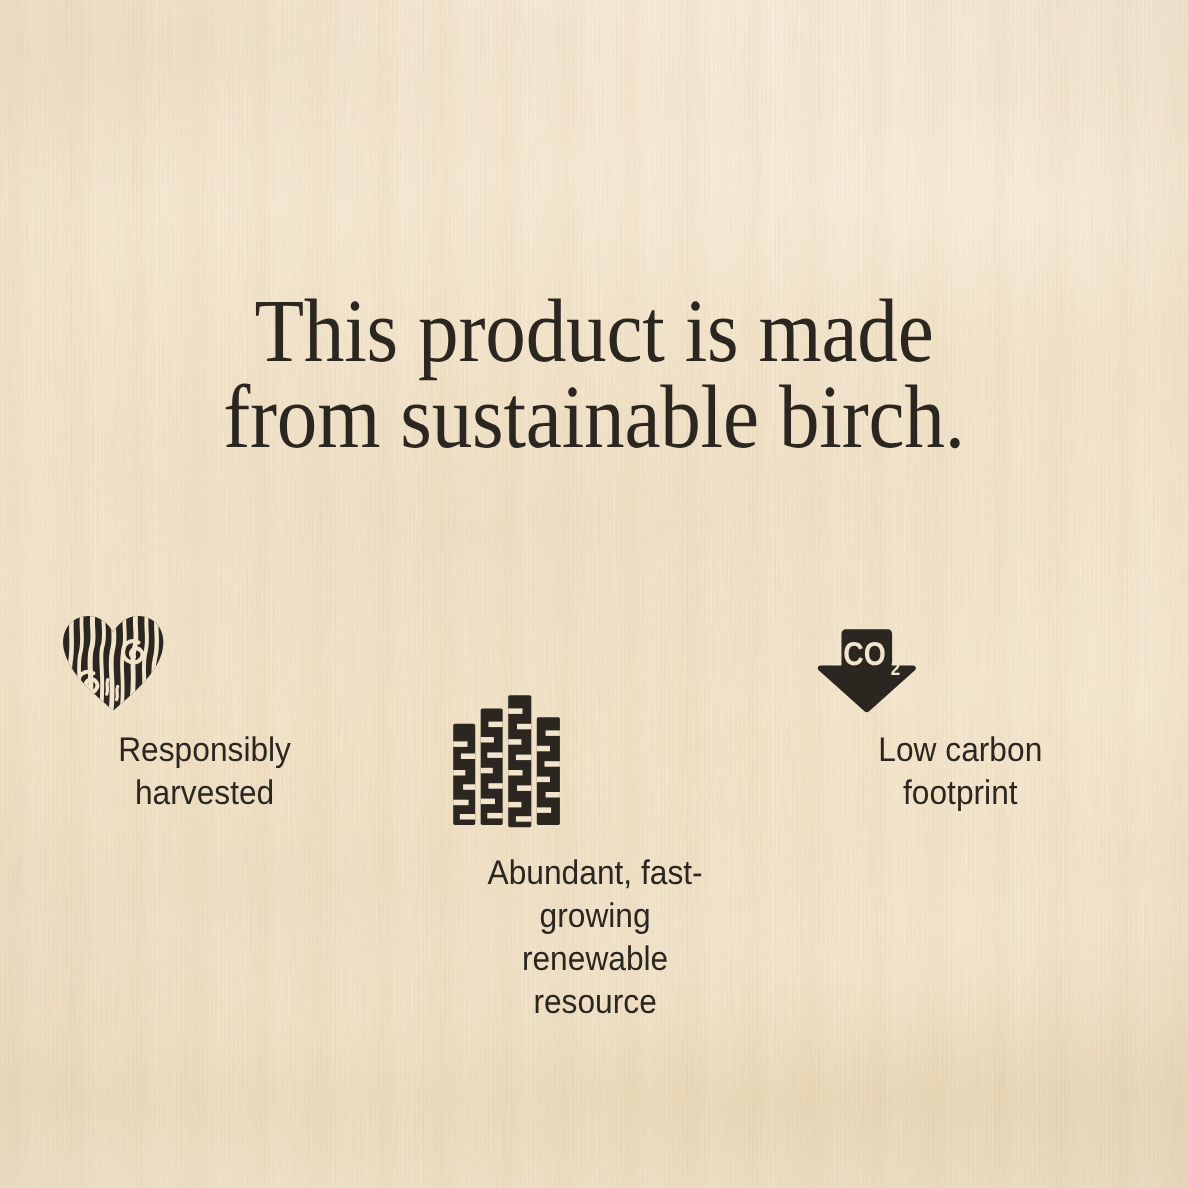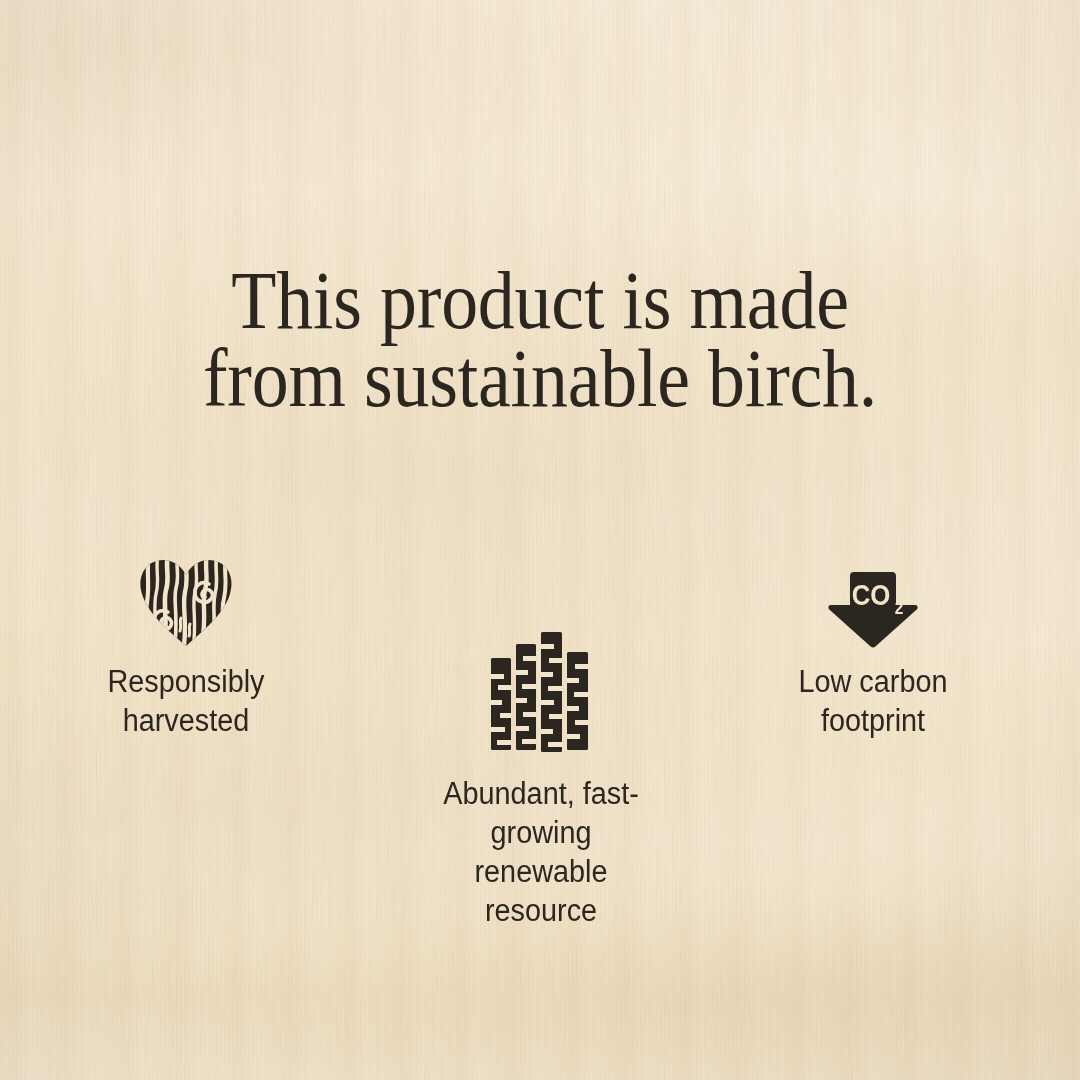--- a/index.html
+++ b/index.html
@@ -121,21 +121,20 @@
   
   .feature {
     position: absolute;
     text-align: center;
     color: #2b2620;
   }
 
   .feature .icon-wrap {
     display: flex;
     align-items: flex-end;
-    justify-content: center;
   }
 
   .feature .caption {
     margin-top: 14px;
     font-family: "Liberation Sans", "DejaVu Sans", sans-serif;
     font-weight: 400;
     font-size: 31px;
     line-height: 39px;
     color: #2b2620;
     transform: scaleX(0.93);

